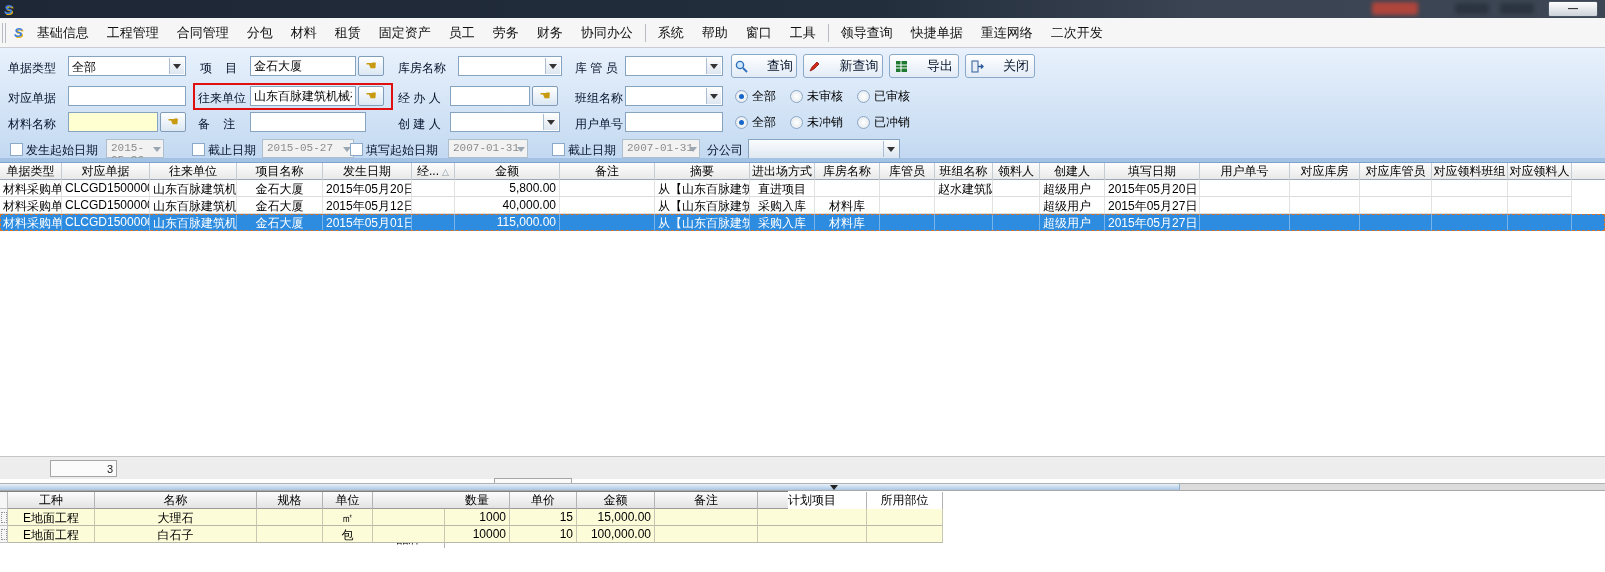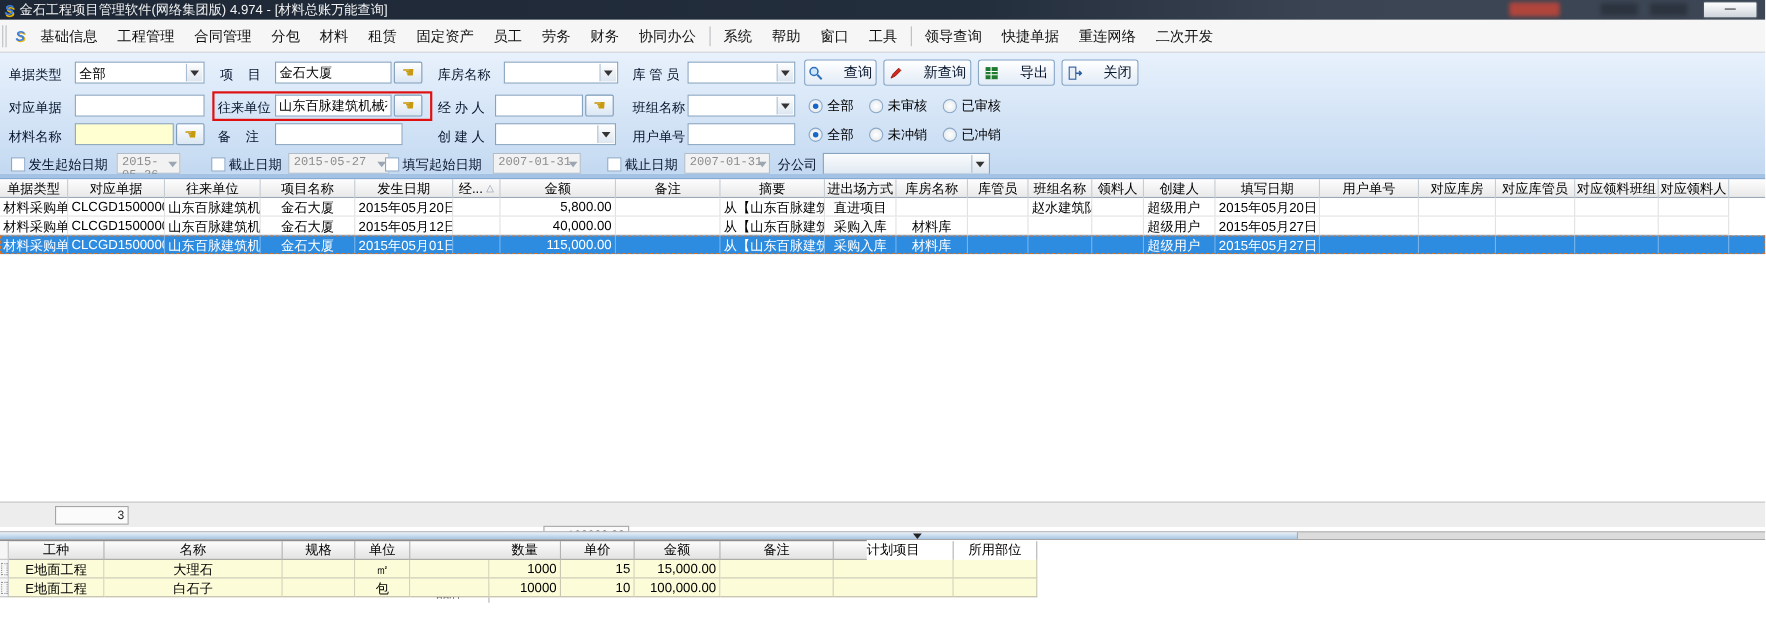--- a/index.html
+++ b/index.html
@@ -84,21 +84,20 @@
   .dind { width:8px; flex:none; background:#f6f6f6; border-right:1px solid #c0c0c0; border-bottom:1px solid #c0c0c0; position:relative; }
   .dind.r::after { content:''; position:absolute; left:1px; top:3px; width:4px; height:9px; border:1px dotted #909090; }
 </style>
 </head>
 <body>
 
 <div class="win">
 
   <div class="titlebar">
     <span class="applogo">S</span>
-    <span class="title-text">金石工程项目管理软件(网络集团版) 4.974 - [材料总账万能查询]</span>
     <span class="blurbox" style="left:1372px;top:2px;width:46px;height:13px;background:#b0453c;"></span>
     <span class="blurbox" style="left:1455px;top:3px;width:34px;height:11px;background:#2c3440;"></span>
     <span class="blurbox" style="left:1500px;top:3px;width:34px;height:11px;background:#2c3440;"></span>
     <span class="minbtn">—</span>
   </div>
 
   <div class="menubar">
     <span class="grip"></span>
     <span class="applogo">S</span>
     <span style="display:flex;align-items:center;">

